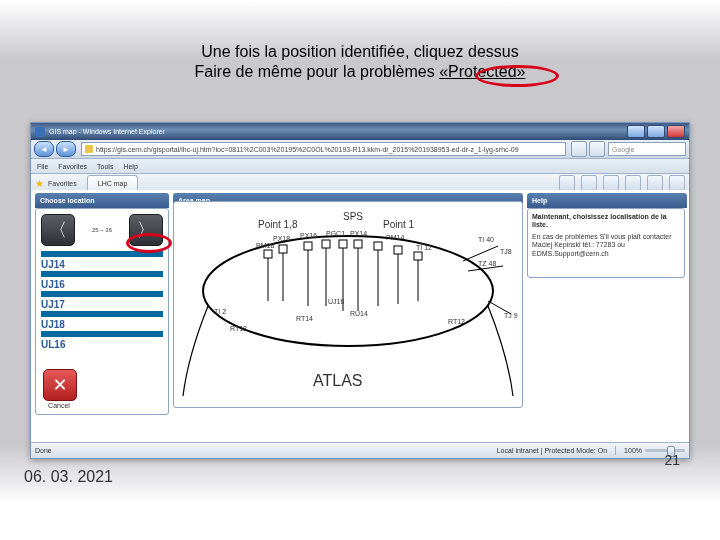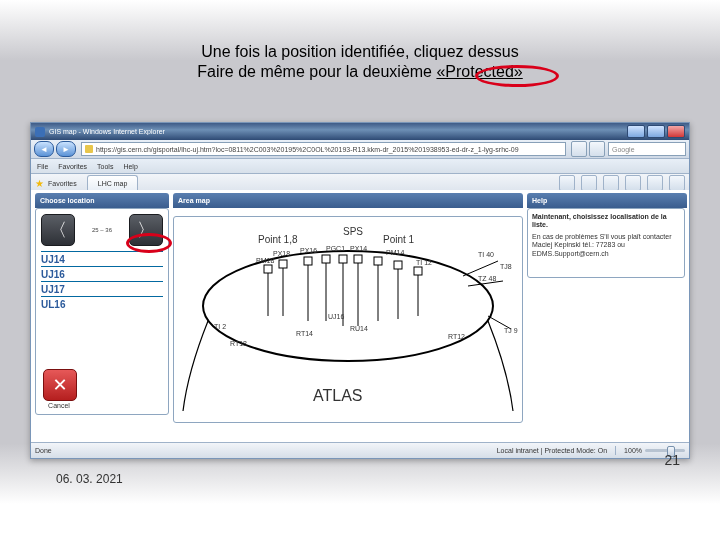--- a/index.html
+++ b/index.html
@@ -32,58 +32,58 @@
   .tab{height:16px;margin-left:6px;padding:0 10px;background:linear-gradient(#fff,#e6edf5);border:1px solid #9fb2c9;border-bottom:none;border-radius:3px 3px 0 0;display:flex;align-items:center;font-size:7px}
   .tbbtn{width:14px;height:14px;background:linear-gradient(#f3f7fc,#d4dfeb);border:1px solid #9fb2c9;border-radius:2px;margin-left:2px}
   .tbspacer{flex:1}
 
   .content{position:absolute;left:0;right:0;top:67px;bottom:15px;background:#fff}
   .panelhdr{position:absolute;height:15px;background:linear-gradient(#5a7fb0,#3a5d8e);color:#fff;font-size:7px;font-weight:bold;display:flex;align-items:center;padding:0 5px;border-radius:3px 3px 0 0}
   .panel{position:absolute;border:1px solid #8ea6c0;background:#fff;border-radius:3px}
   .ph-loc{left:4px;top:3px;width:124px}
   .pn-loc{left:4px;top:18px;width:132px;height:205px}
   .ph-map{left:142px;top:3px;width:340px}
-  .pn-map{left:142px;top:26px;width:348px;height:205px}
+  .pn-map{left:142px;top:11px;width:348px;height:205px}
   .ph-help{left:496px;top:3px;width:150px}
   .pn-help{left:496px;top:18px;width:158px;height:70px;font-size:7px;padding:4px;box-sizing:border-box;line-height:1.2}
   .pn-help b{display:block;margin-bottom:3px}
   .pn-help .contact{color:#333}
 
   .locnav{display:flex;gap:4px;padding:5px;align-items:center}
   .arrow{width:32px;height:30px;border-radius:5px;background:linear-gradient(#5b5f66,#2d3036);border:1px solid #1a1c20;display:flex;align-items:center;justify-content:center;color:#eee;font-size:18px}
   .range{font-size:6px;color:#444;text-align:center;flex:1}
   .loclist{padding:0 5px}
-  .locitem{height:14px;display:flex;align-items:center;font-size:10px;color:#2b5a9b;font-weight:bold;border-top:1px solid #0369a1}
+  .locitem{height:14px;display:flex;align-items:center;font-size:10px;color:#2b5a9b;font-weight:bold;border-top:6px solid #0369a1}
   .cancel{position:absolute;left:7px;bottom:5px;width:32px;text-align:center}
   .cancel .btn{width:32px;height:30px;border-radius:5px;background:linear-gradient(#e65858,#b51f1f);border:1px solid #7a0f0f;display:flex;align-items:center;justify-content:center;color:#fff;font-size:18px}
   .cancel .lbl{font-size:7px;color:#333;margin-top:1px}
 
   
   .mapwrap{position:absolute;inset:4px;box-sizing:border-box}
   .mapwrap svg{width:100%;height:100%}
   .mapwrap text{font-family:Arial;fill:#333}
 
   .statusbar{position:absolute;left:0;right:0;bottom:0;height:15px;background:linear-gradient(#f2f5f9,#d6dee8);border-top:1px solid #9fb2c9;display:flex;align-items:center;font-size:7px;color:#333;padding:0 4px;gap:8px}
   .statusbar .sep{width:1px;height:9px;background:#9fb2c9}
   .statusbar .spacer{flex:1}
   .zoom{display:flex;align-items:center;gap:3px}
   .ztrack{width:40px;height:3px;background:#b7c3d1;border-radius:2px;position:relative}
   .zthumb{position:absolute;left:22px;top:-3px;width:6px;height:9px;background:linear-gradient(#f3f7fc,#c4d1e0);border:1px solid #7891ad;border-radius:2px}
 
-  .footer-date{position:absolute;left:56px;bottom:18px;font-size:12px;color:#333}
+  .footer-date{position:absolute;left:24px;bottom:18px;font-size:16px;color:#333}
   .footer-page{position:absolute;right:40px;bottom:36px;font-size:14px;color:#333}
 </style>
 </head>
 <body>
 
 <div class="slide">
   <div class="caption">
     <span class="l1">Une fois la position identifiée, cliquez dessus</span>
     <span class="l2">
-      <span>Faire de même pour la deuxième </span><span class="kw">«Protected»</span>
+      <span>Faire de même pour la problèmes </span><span class="kw">«Protected»</span>
     </span>
   </div>
   <div class="red-ellipse ellipse-kw"></div>
 
   <div class="ie">
 
     <div class="titlebar">
       <div class="ticon"></div>
       <div class="title">GIS map - Windows Internet Explorer</div>
       <div class="winbtn"></div>
@@ -133,20 +133,21 @@
       <div class="panel pn-loc">
         <div class="locnav">
           <div class="arrow">〈</div>
           <div class="range">25 – 36</div>
           <div class="arrow">〉</div>
         </div>
         <div class="loclist">
           <div class="locitem">UJ14</div>
           <div class="locitem">UJ16</div>
           <div class="locitem">UJ17</div>
+          <div class="locitem">UJ18</div>
           <div class="locitem">UL16</div>
         </div>
         <div class="cancel">
           <div class="btn">✕</div>
           <div class="lbl">Cancel</div>
         </div>
       </div>
 
       <div class="panelhdr ph-map">Area map</div>
       <div class="panel pn-map">

